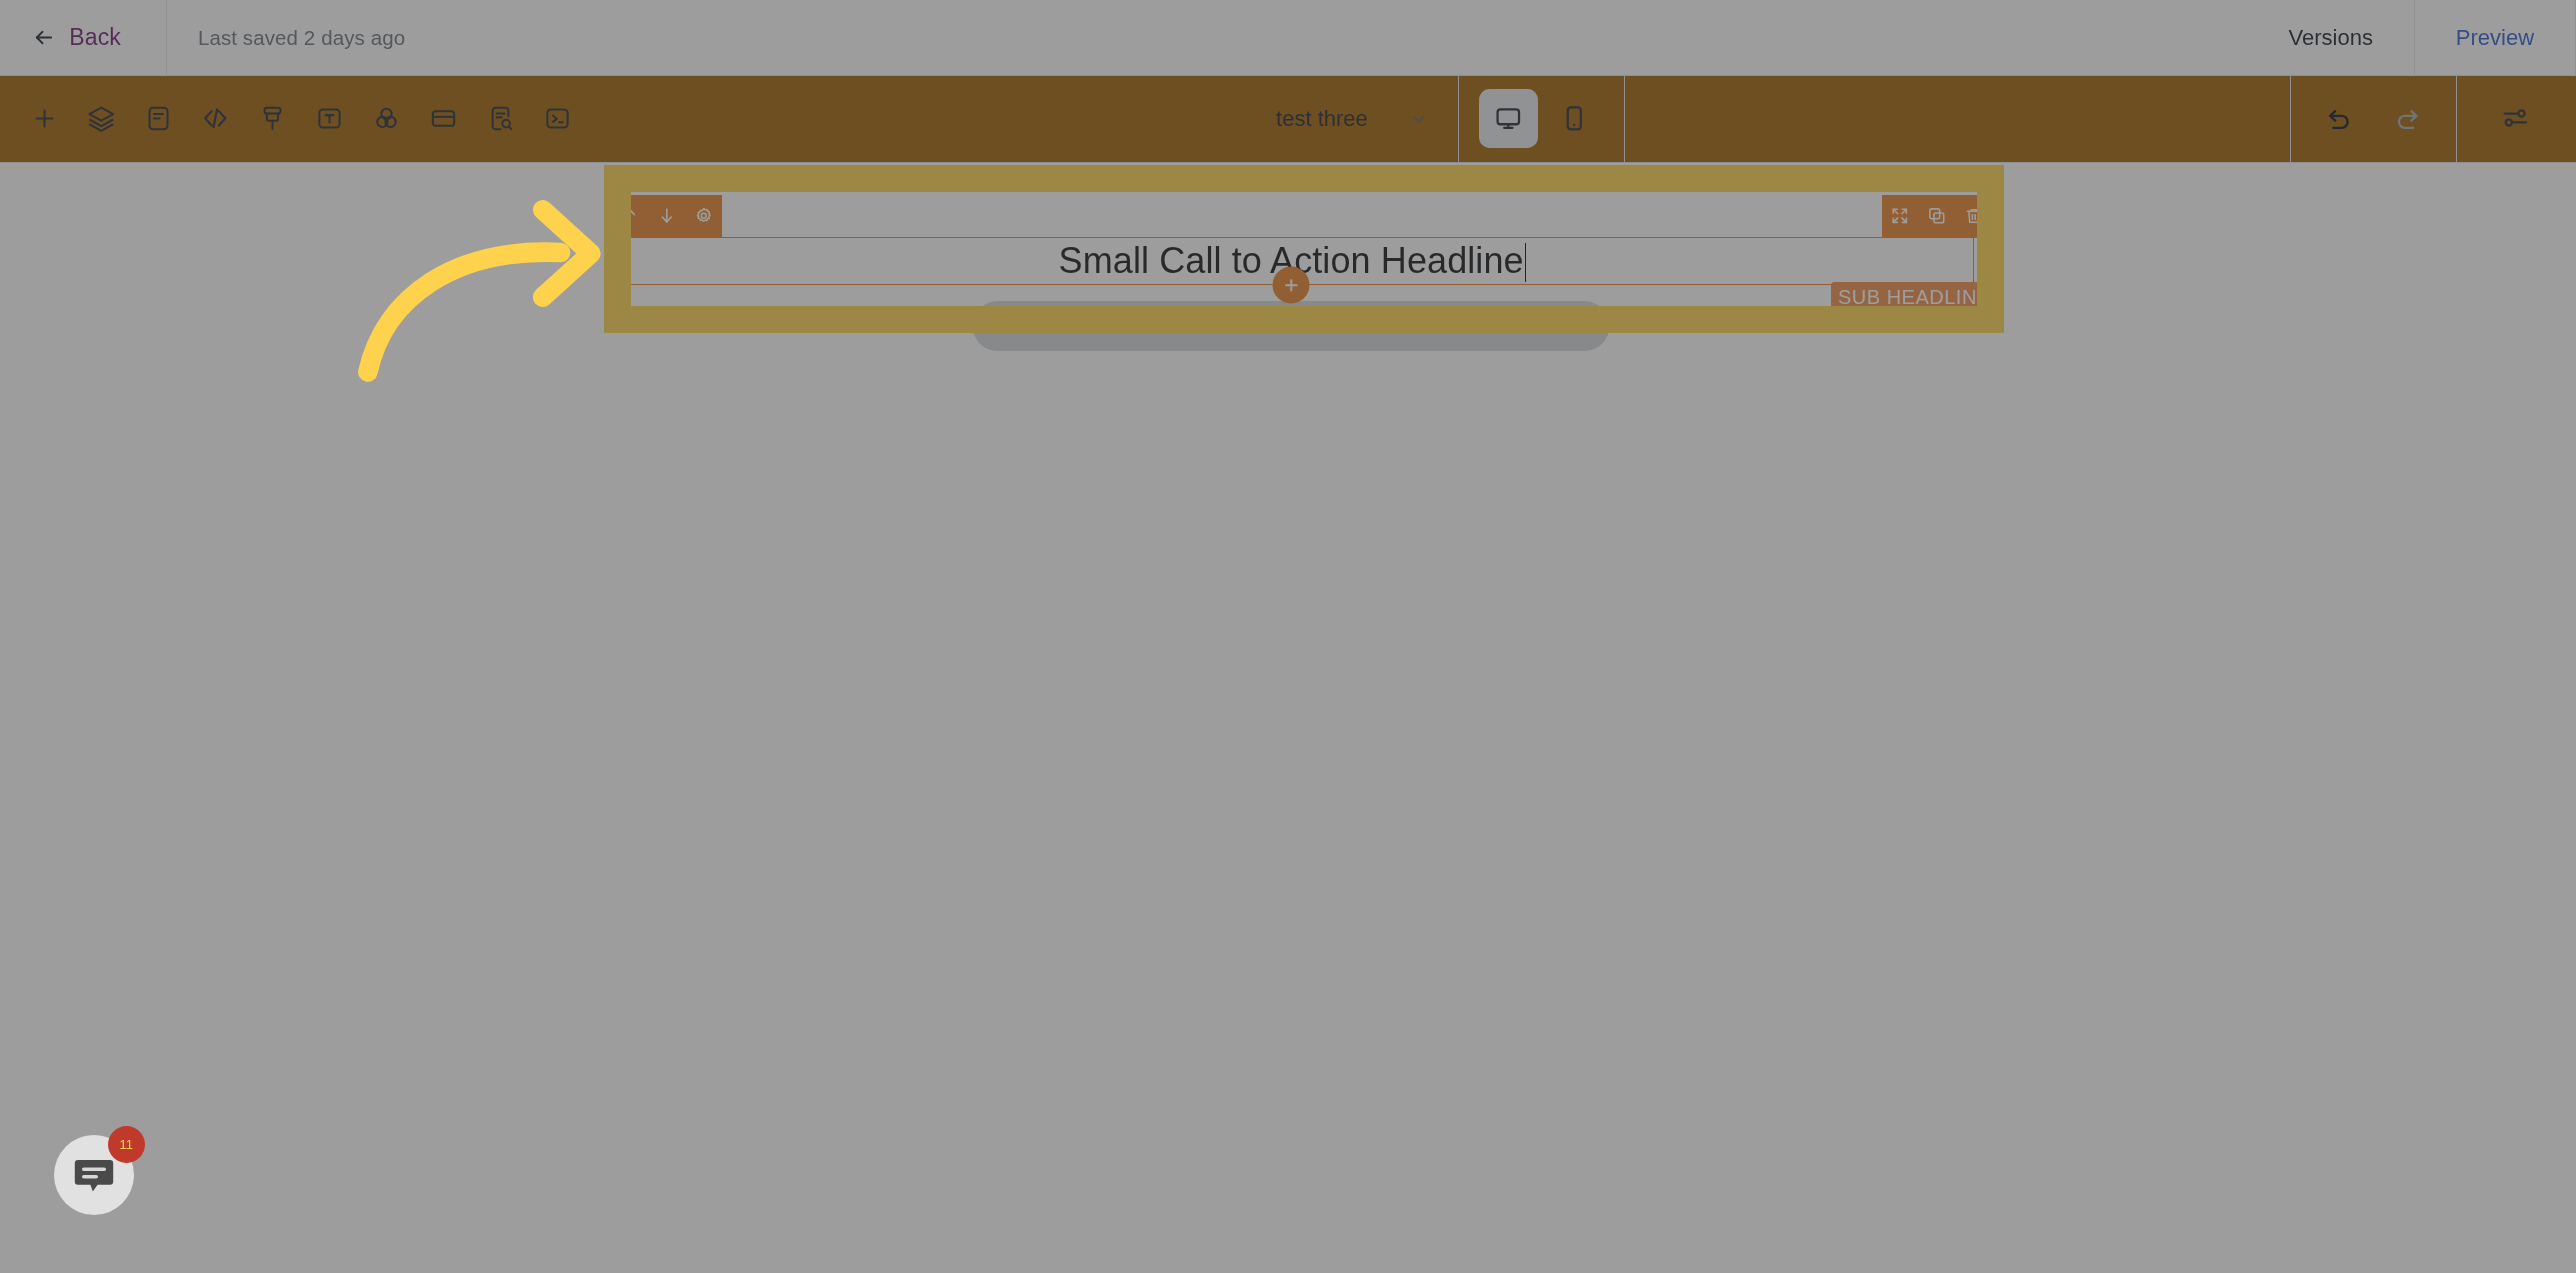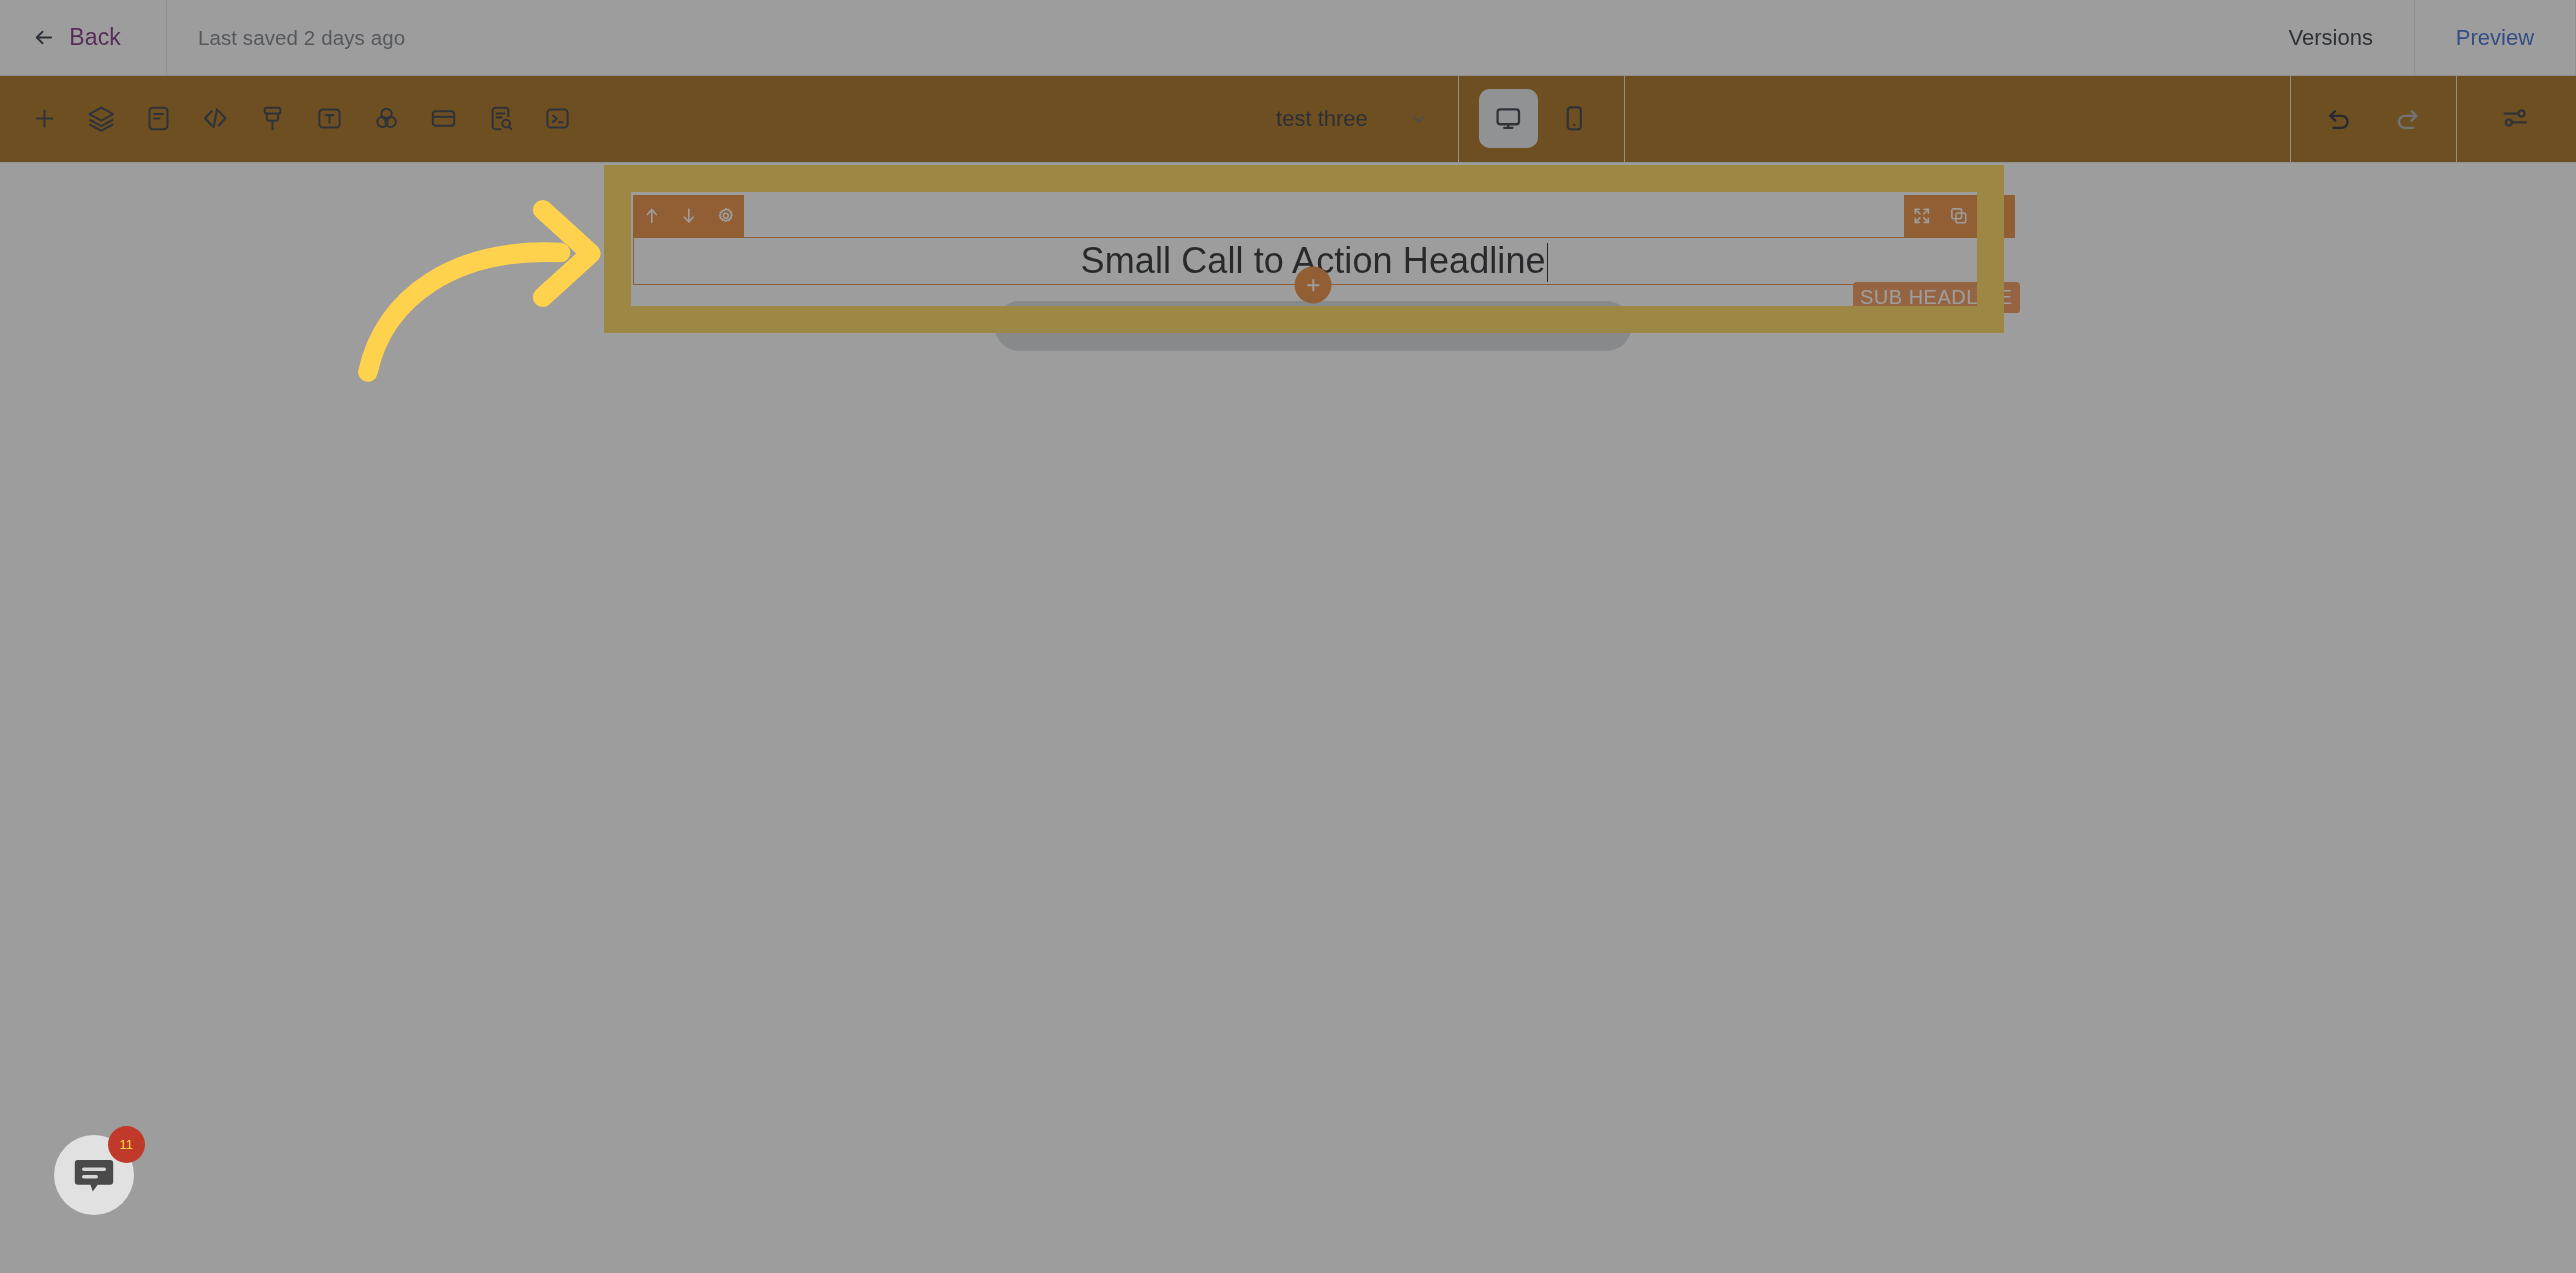--- a/index.html
+++ b/index.html
@@ -197,21 +197,21 @@
     left: 29.5px; top: 165px;
     width: 2517px; height: 1080px;
     background: #ffffff;
     border-radius: 5.4px;
     overflow: hidden;
   }
 
   
   .section-block {
     position: absolute;
-    left: 574px; top: 0px;
+    left: 552px; top: 0px;
     width: 1419px;
     height: 168px;
     background: #ffffff;
   }
   .block-inner {
     position: absolute;
     left: 0; top: 0;
     width: 100%; height: 100%;
     background: #ffffff;
   }

